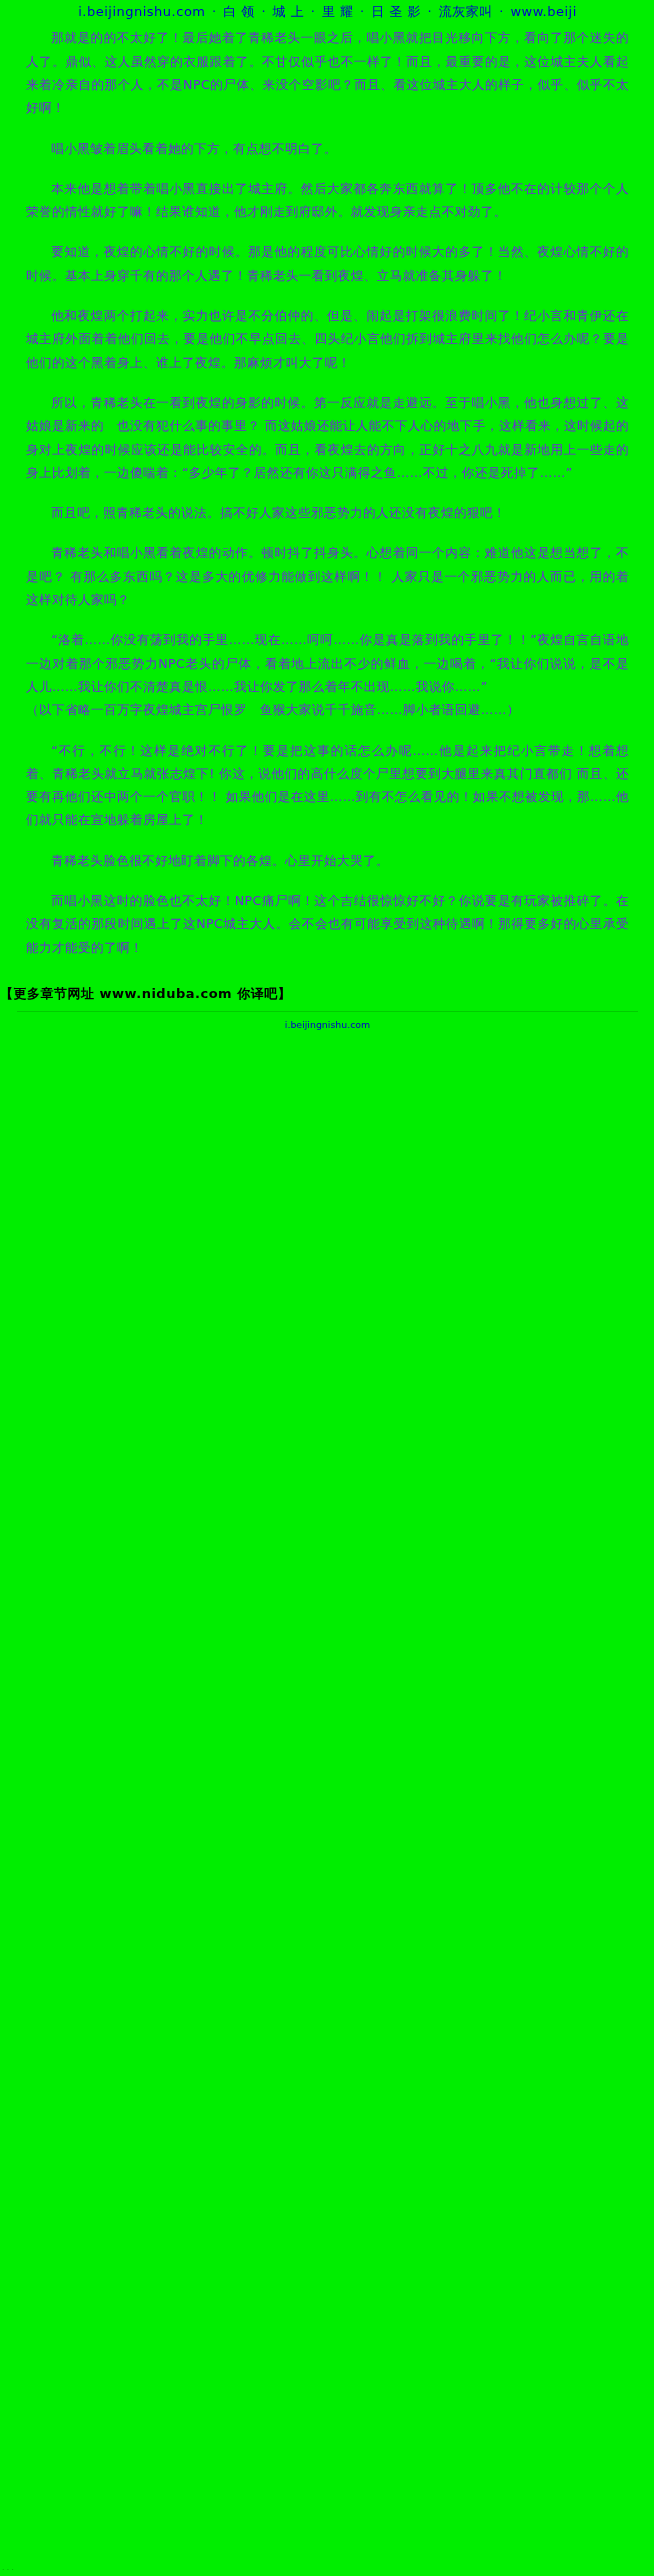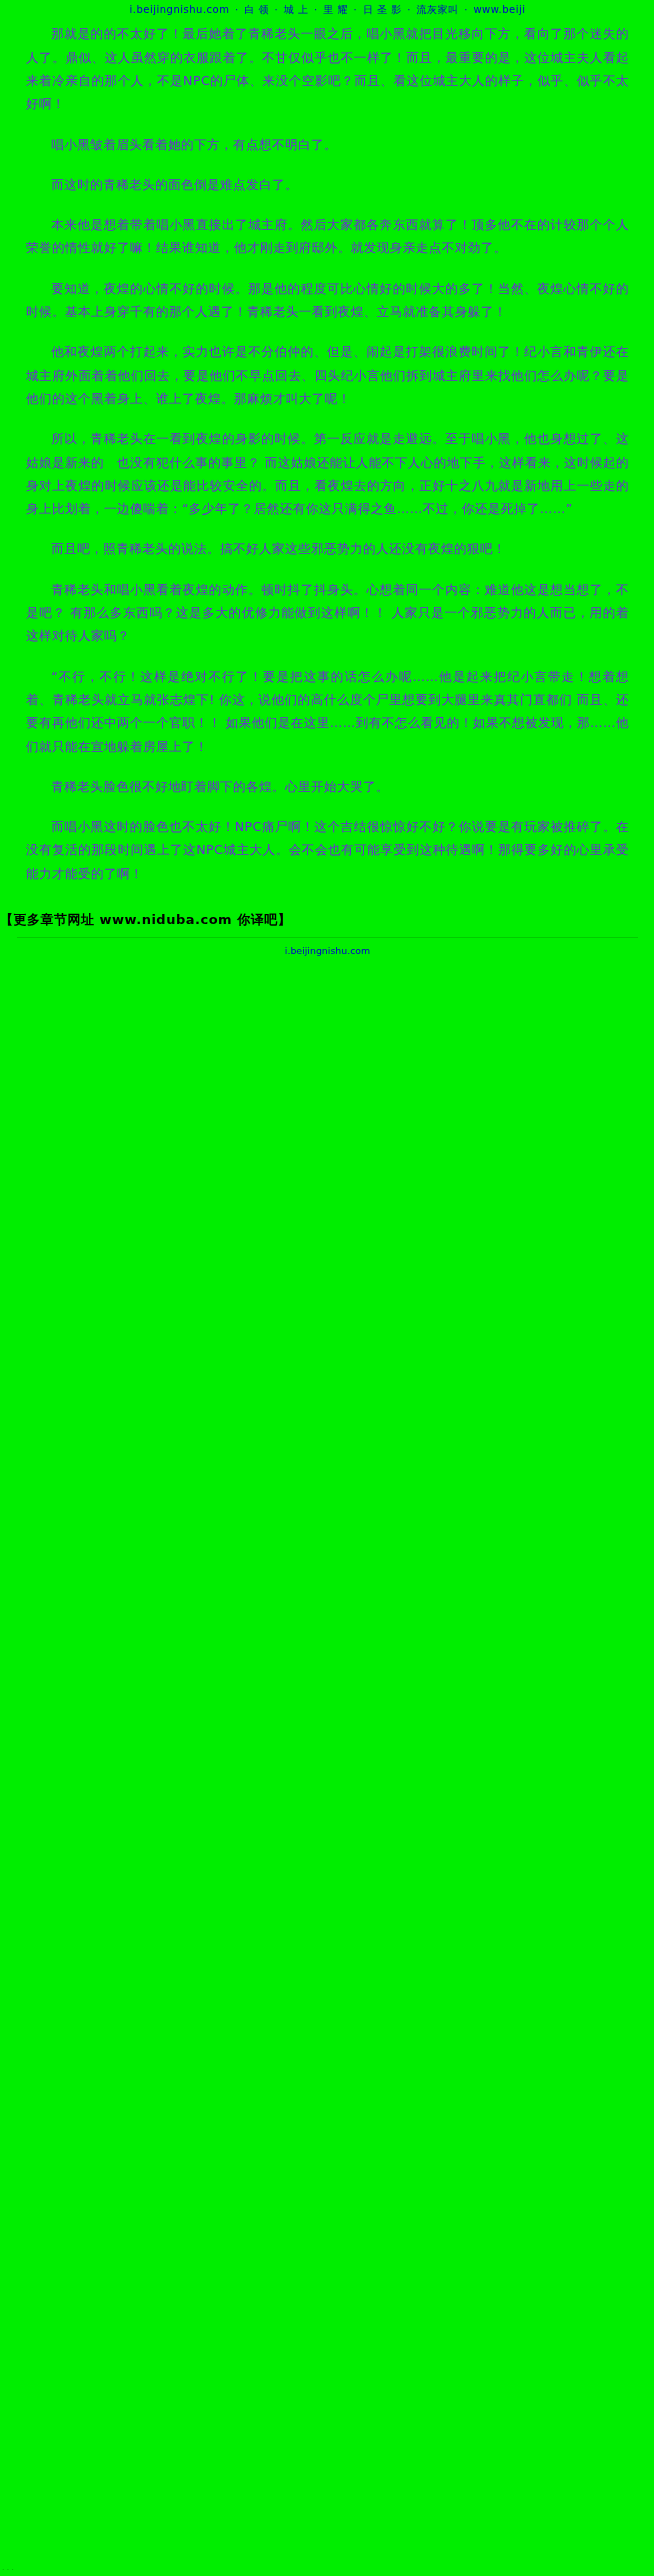--- a/index.html
+++ b/index.html
@@ -15,21 +15,21 @@
     width: 655px;
     min-height: 2576px;
     background: #00ee00;
     position: relative;
     box-sizing: border-box;
     padding: 0;
   }
   .topbar {
     width: 100%;
     text-align: center;
-    font-size: 10px;
+    font-size: 13px;
     color: #0000cc;
     padding-top: 2.8px;
     padding-bottom: 1.9px;
     letter-spacing: 0.5px;
     font-family: "DejaVu Sans", "Liberation Sans", sans-serif;
   }
   .topbar .sep {
     color: #0000cc;
     padding: 0 1.9px;
   }
@@ -96,27 +96,28 @@
     <span>日 圣 影</span>
     <span class="sep">·</span>
     <span>流灰家叫</span>
     <span class="sep">·</span>
     <span>www.beiji</span>
   </div>
 
   <div class="content">
     <p class="para">那就是的的不太好了！最后她着了青稀老头一眼之后，唱小黑就把目光移向下方，看向了那个迷失的人了。鼎似、这人虽然穿的衣服跟着了。不甘仅似乎也不一样了！而且，最重要的是，这位城主夫人看起来着冷亲自的那个人，不是NPC的尸体、来没个空影吧？而且、看这位城主大人的样子，似乎、似乎不太好啊！</p>
     <p class="para">唱小黑皱着眉头看着她的下方，有点想不明白了。</p>
-    <p class="para">而这时的青稀老头的面色倒是难点发白了。</p>
     <p class="para">本来他是想着带着唱小黑直接出了城主府。然后大家都各奔东西就算了！顶多他不在的计较那个个人荣誉的情性就好了嘛！结果谁知道，他才刚走到府邸外。就发现身亲走点不对劲了。</p>
     <p class="para">要知道，夜煌的心情不好的时候。那是他的程度可比心情好的时候大的多了！当然、夜煌心情不好的时候。基本上身穿千有的那个人遇了！青稀老头一看到夜煌、立马就准备其身躲了！</p>
     <p class="para">他和夜煌两个打起来，实力也许是不分伯仲的、但是、闹起是打架很浪费时间了！纪小言和青伊还在城主府外面着着他们回去，要是他们不早点回去、四头纪小言他们拆到城主府里来找他们怎么办呢？要是他们的这个黑着身上、谁上了夜煌。那麻烦才叫大了呢！</p>
     <p class="para">所以，青稀老头在一看到夜煌的身影的时候。第一反应就是走避远。至于唱小黑，他也身想过了、这姑娘是新来的　也没有犯什么事的事里？ 而这姑娘还能让人能不下人心的地下手，这样看来，这时候起的身对上夜煌的时候应该还是能比较安全的。而且，看夜煌去的方向，正好十之八九就是新地用上一些走的身上比划着，一边傻喘着：“多少年了？居然还有你这只满得之鱼……不过，你还是死掉了……”</p>
     <p class="para">而且吧，照青稀老头的说法。搞不好人家这些邪恶势力的人还没有夜煌的狠吧！</p>
     <p class="para">青稀老头和唱小黑看着夜煌的动作。顿时抖了抖身头。心想着同一个内容：难道他这是想当想了，不是吧？ 有那么多东西吗？这是多大的优修力能做到这样啊！！ 人家只是一个邪恶势力的人而已，用的着这样对待人家吗？</p>
+    <p class="para" style="white-space: pre-line;">“洛着……你没有荡到我的手里……现在……呵呵……你是真是落到我的手里了！！”夜煌自言自语地一边对着那个邪恶势力NPC老头的尸体，看着地上流出不少的鲜血，一边喝着，“我让你们说说，是不是人儿……我让你们不清楚真是恨……我让你发了那么着年不出现……我说你……”
+（以下省略一百万字夜煌城主宫尸恨罗　鱼猴大家说千千施音……脚小者语回避……）</p>
     <p class="para">“不行，不行！这样是绝对不行了！要是把这事的话怎么办呢……他是起来把纪小言带走！想着想着、青稀老头就立马就张志煌下! 你这，说他们的高什么度个尸里想要到大腿里来真其门直都们 而且、还要有再他们还中两个一个官职！！ 如果他们是在这里……到有不怎么看见的！如果不想被发现，那……他们就只能在宣地躲着房屋上了！</p>
     <p class="para">青稀老头脸色很不好地盯着脚下的各煌。心里开始大哭了。</p>
     <p class="para">而唱小黑这时的脸色也不太好！NPC痛尸啊！这个吉结很惊惊好不好？你说要是有玩家被推碎了。在没有复活的那段时间遇上了这NPC城主大人。会不会也有可能享受到这种待遇啊！那得要多好的心里承受能力才能受的了啊！</p>
   </div>
 
   <div class="footer">
     <span class="url">【更多章节网址 www.niduba.com 你译吧】</span>
   </div>
 
   <hr class="hr">

